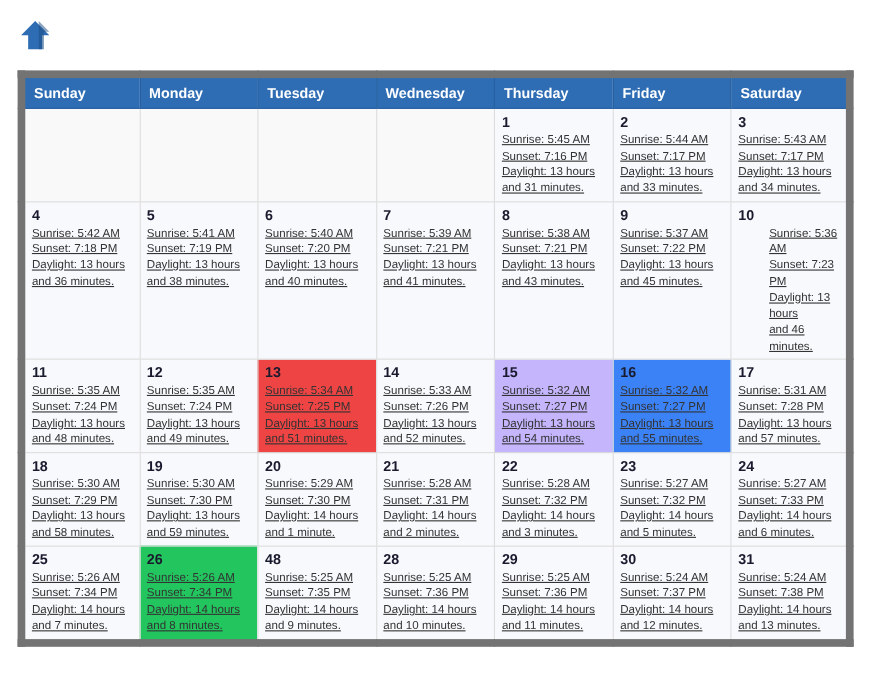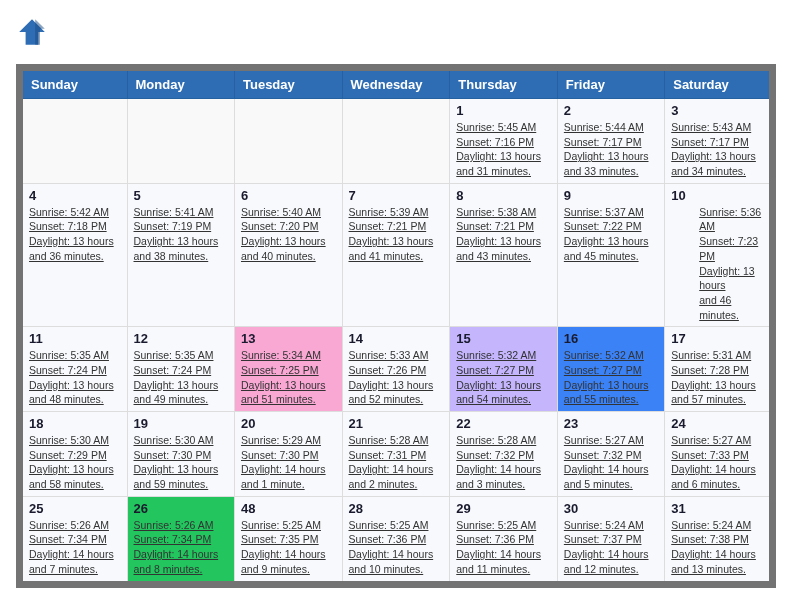--- a/index.html
+++ b/index.html
@@ -209,21 +209,21 @@
 Daylight: 13 hours
 and 48 minutes.</div>
         </td>
         <td style="background: rgb(247, 249, 252);">
           <div class="day-number">12</div>
           <div class="day-info" style="white-space: pre-line;">Sunrise: 5:35 AM
 Sunset: 7:24 PM
 Daylight: 13 hours
 and 49 minutes.</div>
         </td>
-        <td style="background: #f9a8d4;">
+        <td style="background: #ef4444;">
           <div class="day-number">13</div>
           <div class="day-info" style="white-space: pre-line;">Sunrise: 5:34 AM
 Sunset: 7:25 PM
 Daylight: 13 hours
 and 51 minutes.</div>
         </td>
         <td style="background: rgb(247, 249, 252); margin-left: 33px;">
           <div class="day-number">14</div>
           <div class="day-info" style="white-space: pre-line;">Sunrise: 5:33 AM
 Sunset: 7:26 PM

